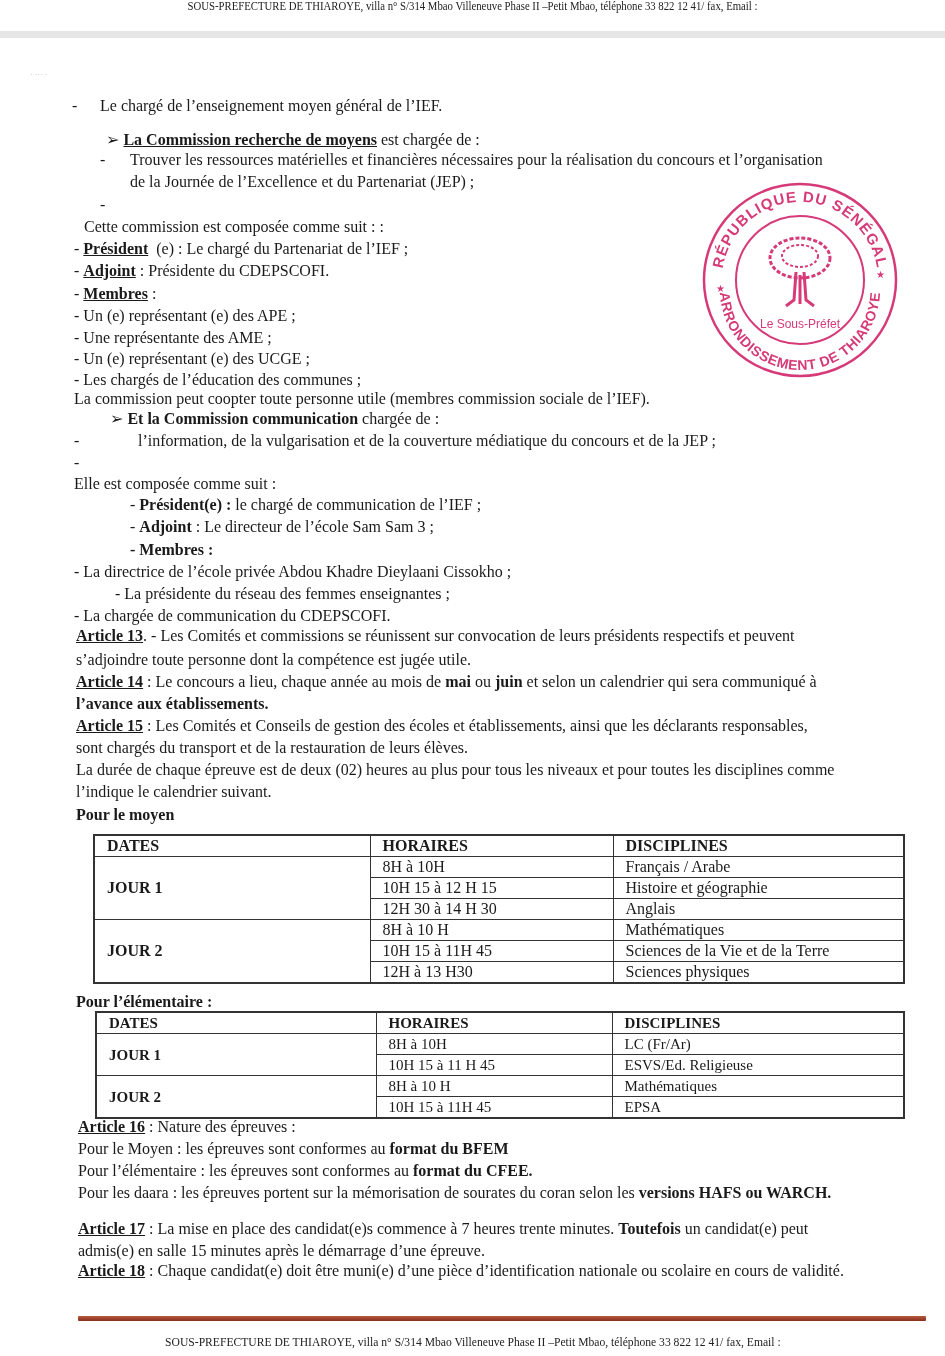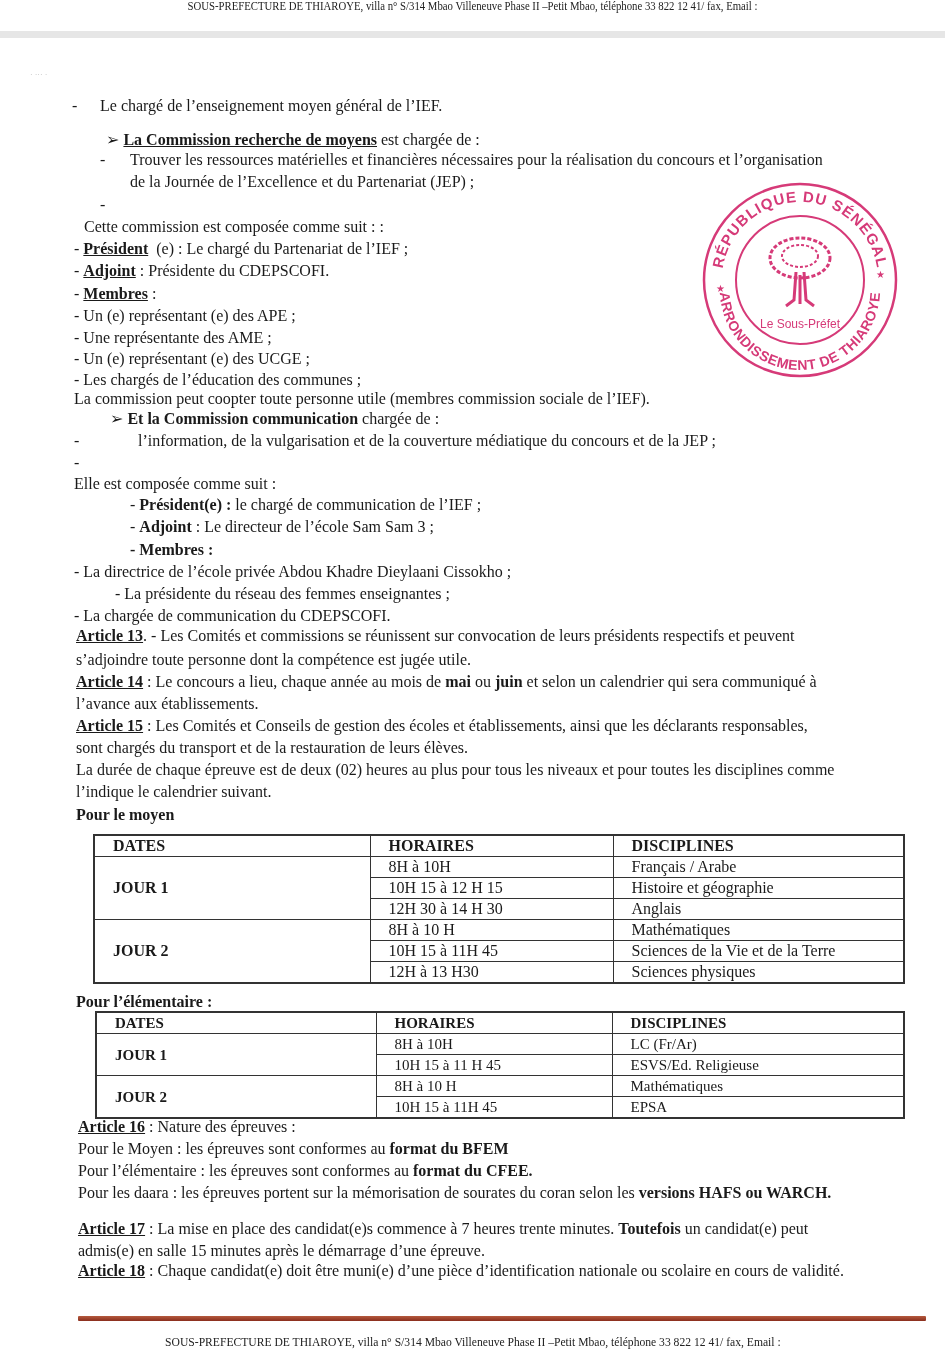--- a/index.html
+++ b/index.html
@@ -23,21 +23,21 @@
   .line { position: absolute; font-size: 16px; line-height: 20px; white-space: nowrap; }
   b { font-weight: bold; }
   u { text-decoration: underline; }
   .dash { position: absolute; }
 
   table.sched {
     position: absolute; border-collapse: collapse; font-size: 16px;
     font-family: "Liberation Serif", serif;
   }
   table.sched td {
-    border: 1.3px solid #333; padding: 0 18px; line-height: 20px; height: 20px;
+    border: 1.3px solid #333; padding: 0 12px; line-height: 20px; height: 20px;
     vertical-align: middle; white-space: nowrap;
   }
   table.sched td.day { font-weight: bold; }
   table.sched tr.head td { font-weight: bold; }
   table.sched { border: 2px solid #333; }
 
   .stamp { position: absolute; left: 700px; top: 180px; width: 200px; height: 200px; }
 
   .footer-rule {
     position: absolute; left: 78px; top: 1316px; width: 848px; height: 5px;
@@ -119,21 +119,21 @@
 <div class="line" style="left:74px; top:606px;">- La chargée de communication du CDEPSCOFI.</div>
 
 <div class="line" style="left:76px; top:626px;">
   <b><u>Article 13</u></b><span>. -  Les Comités et commissions se réunissent sur convocation de leurs présidents respectifs et peuvent</span>
 </div>
 <div class="line" style="left:76px; top:650px;">s’adjoindre toute personne dont la compétence est jugée utile.</div>
 
 <div class="line" style="left:76px; top:672px;">
   <b><u>Article 14</u></b><b style="font-weight:normal"> : Le concours a lieu, chaque année au mois de </b><b>mai</b><span> ou </span><b>juin</b><span> et selon un calendrier qui sera communiqué à</span>
 </div>
-<div class="line" style="left:76px; top:694px;">l’avance aux établissements.</div>
+<div class="line" style="left:76px; top:694px;font-weight:bold;">l’avance aux établissements.</div>
 
 <div class="line" style="left:76px; top:716px;">
   <b><u>Article 15</u></b><span> : Les Comités et Conseils de gestion des écoles et établissements, ainsi que les déclarants responsables,</span>
 </div>
 <div class="line" style="left:76px; top:738px;">sont chargés du transport et de la restauration de leurs élèves.</div>
 <div class="line" style="left:76px; top:760px;">La durée de chaque épreuve est de deux (02) heures au plus pour tous les niveaux et pour toutes les disciplines comme</div>
 <div class="line" style="left:76px; top:782px;">l’indique le calendrier suivant.</div>
 <div class="line" style="left:76px; top:805px;">
   <b>Pour le moyen</b>
 </div>

